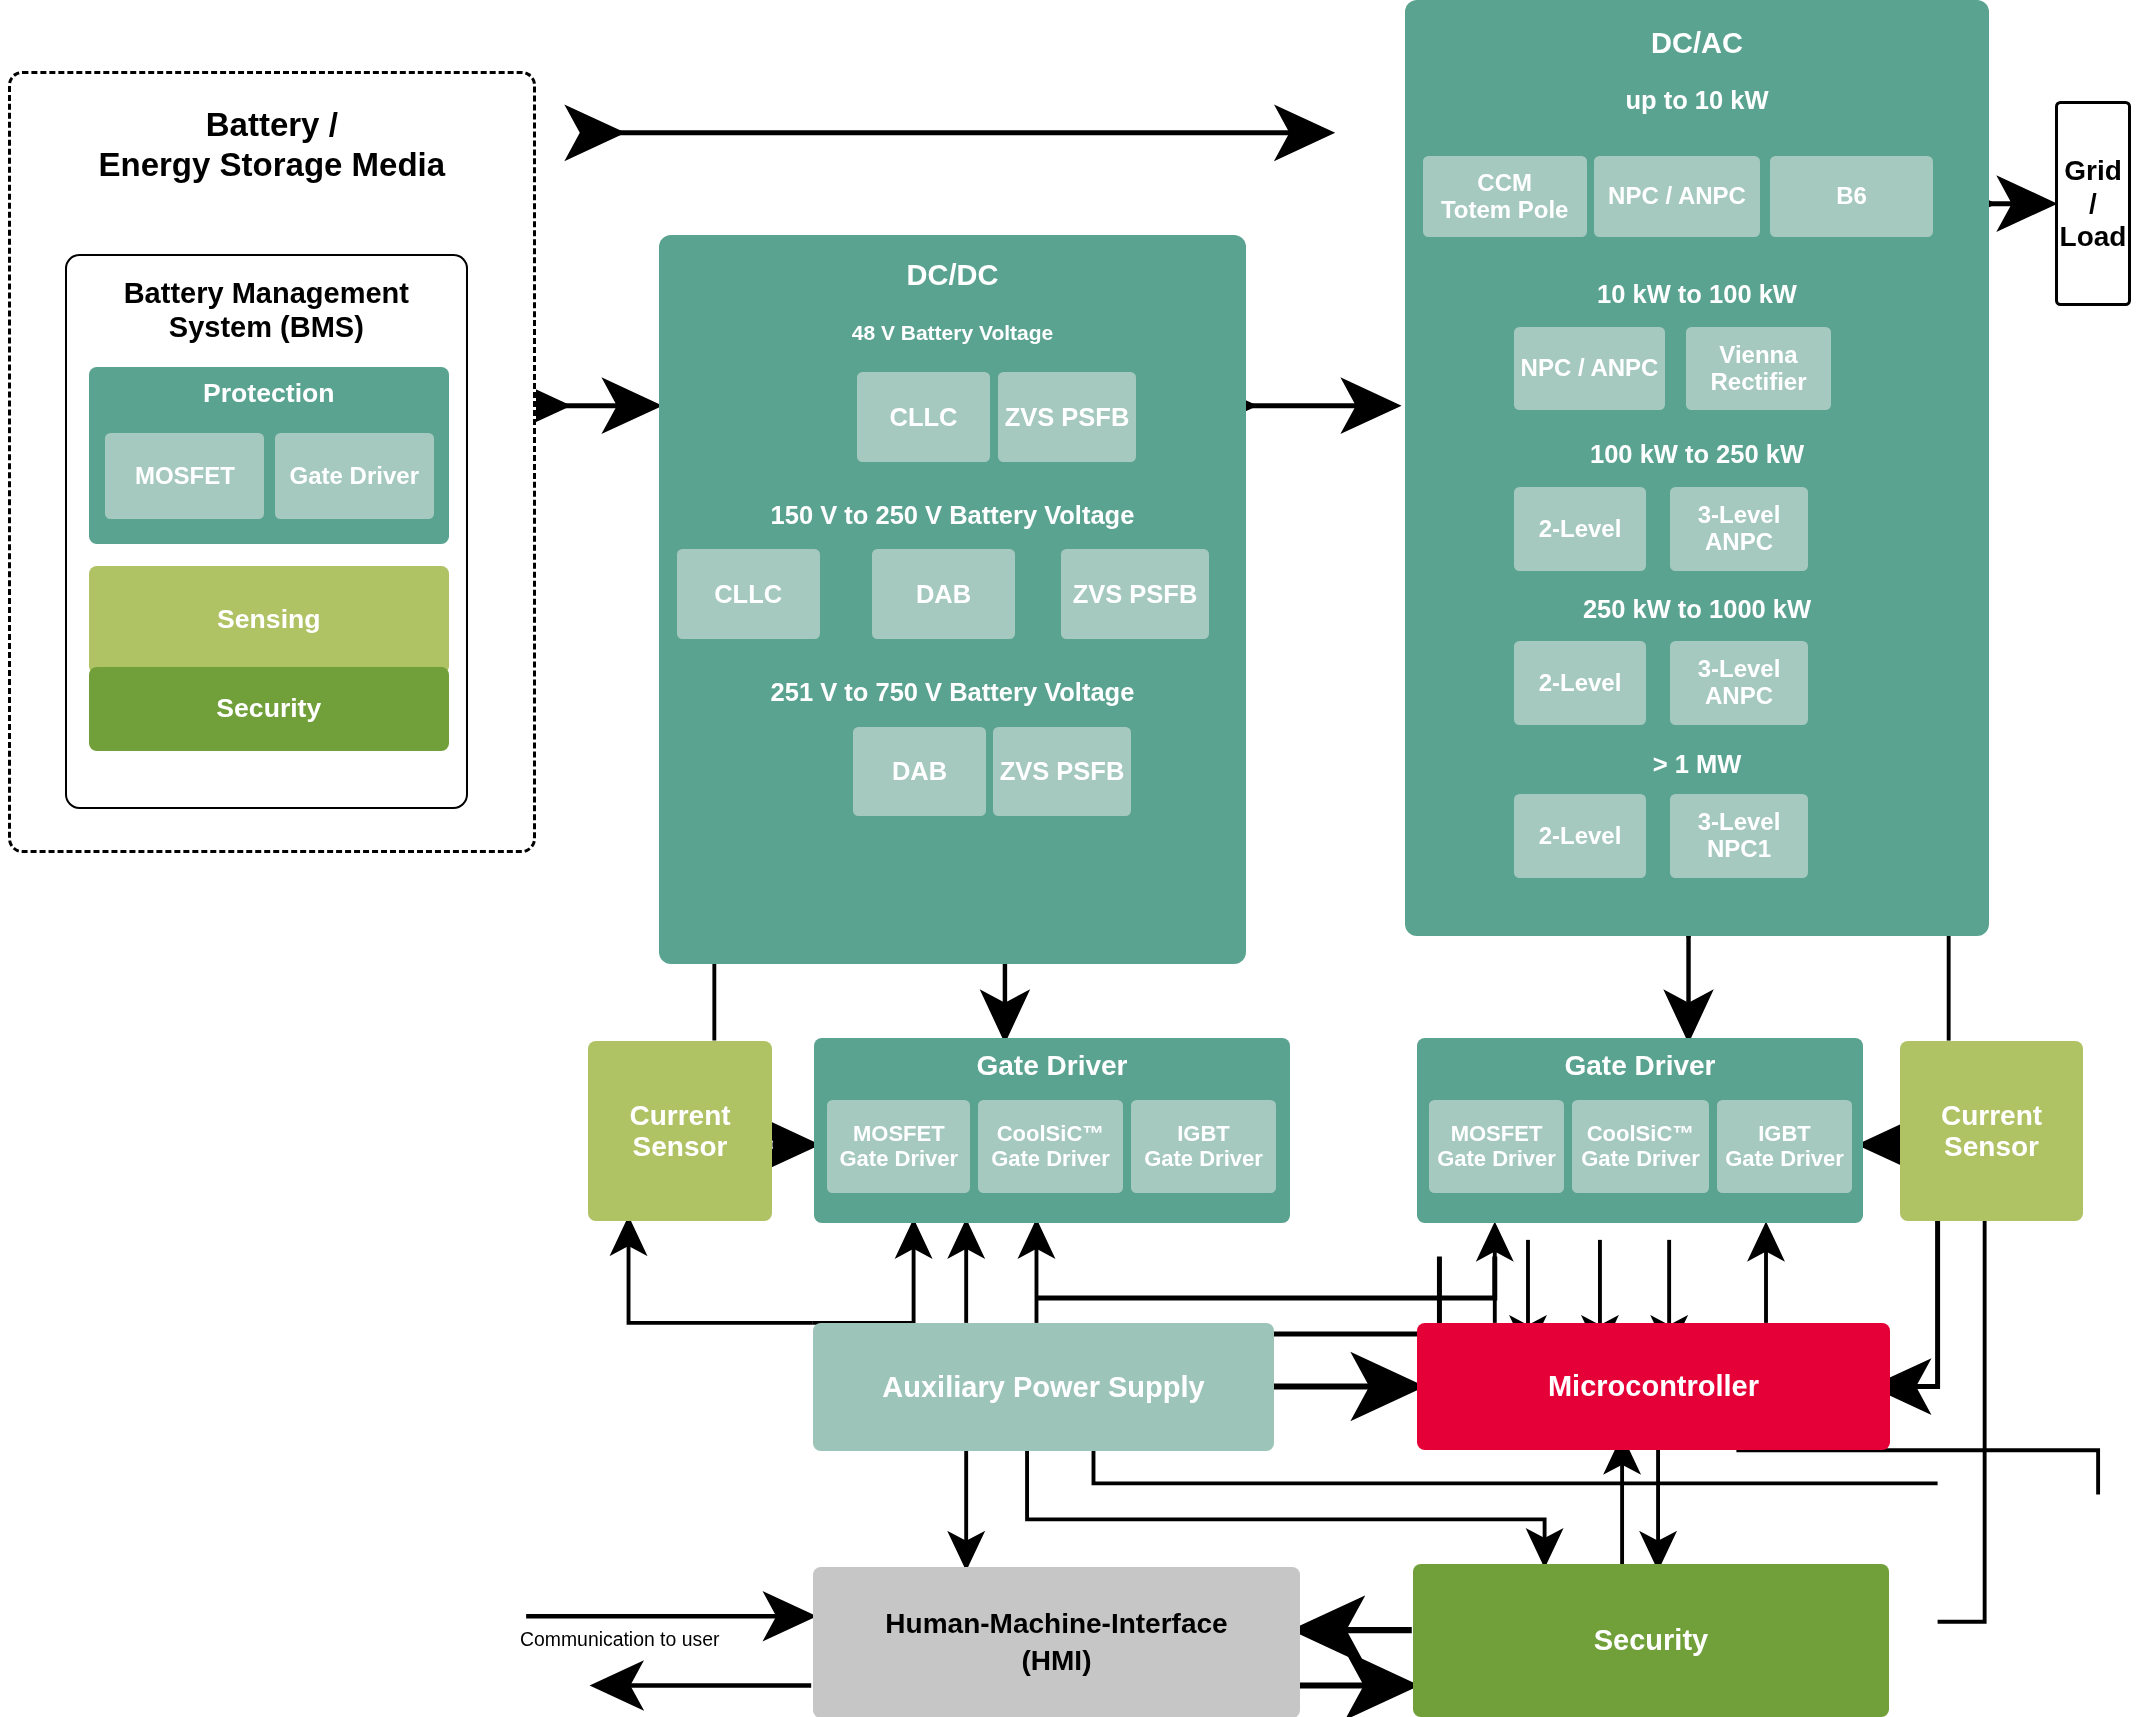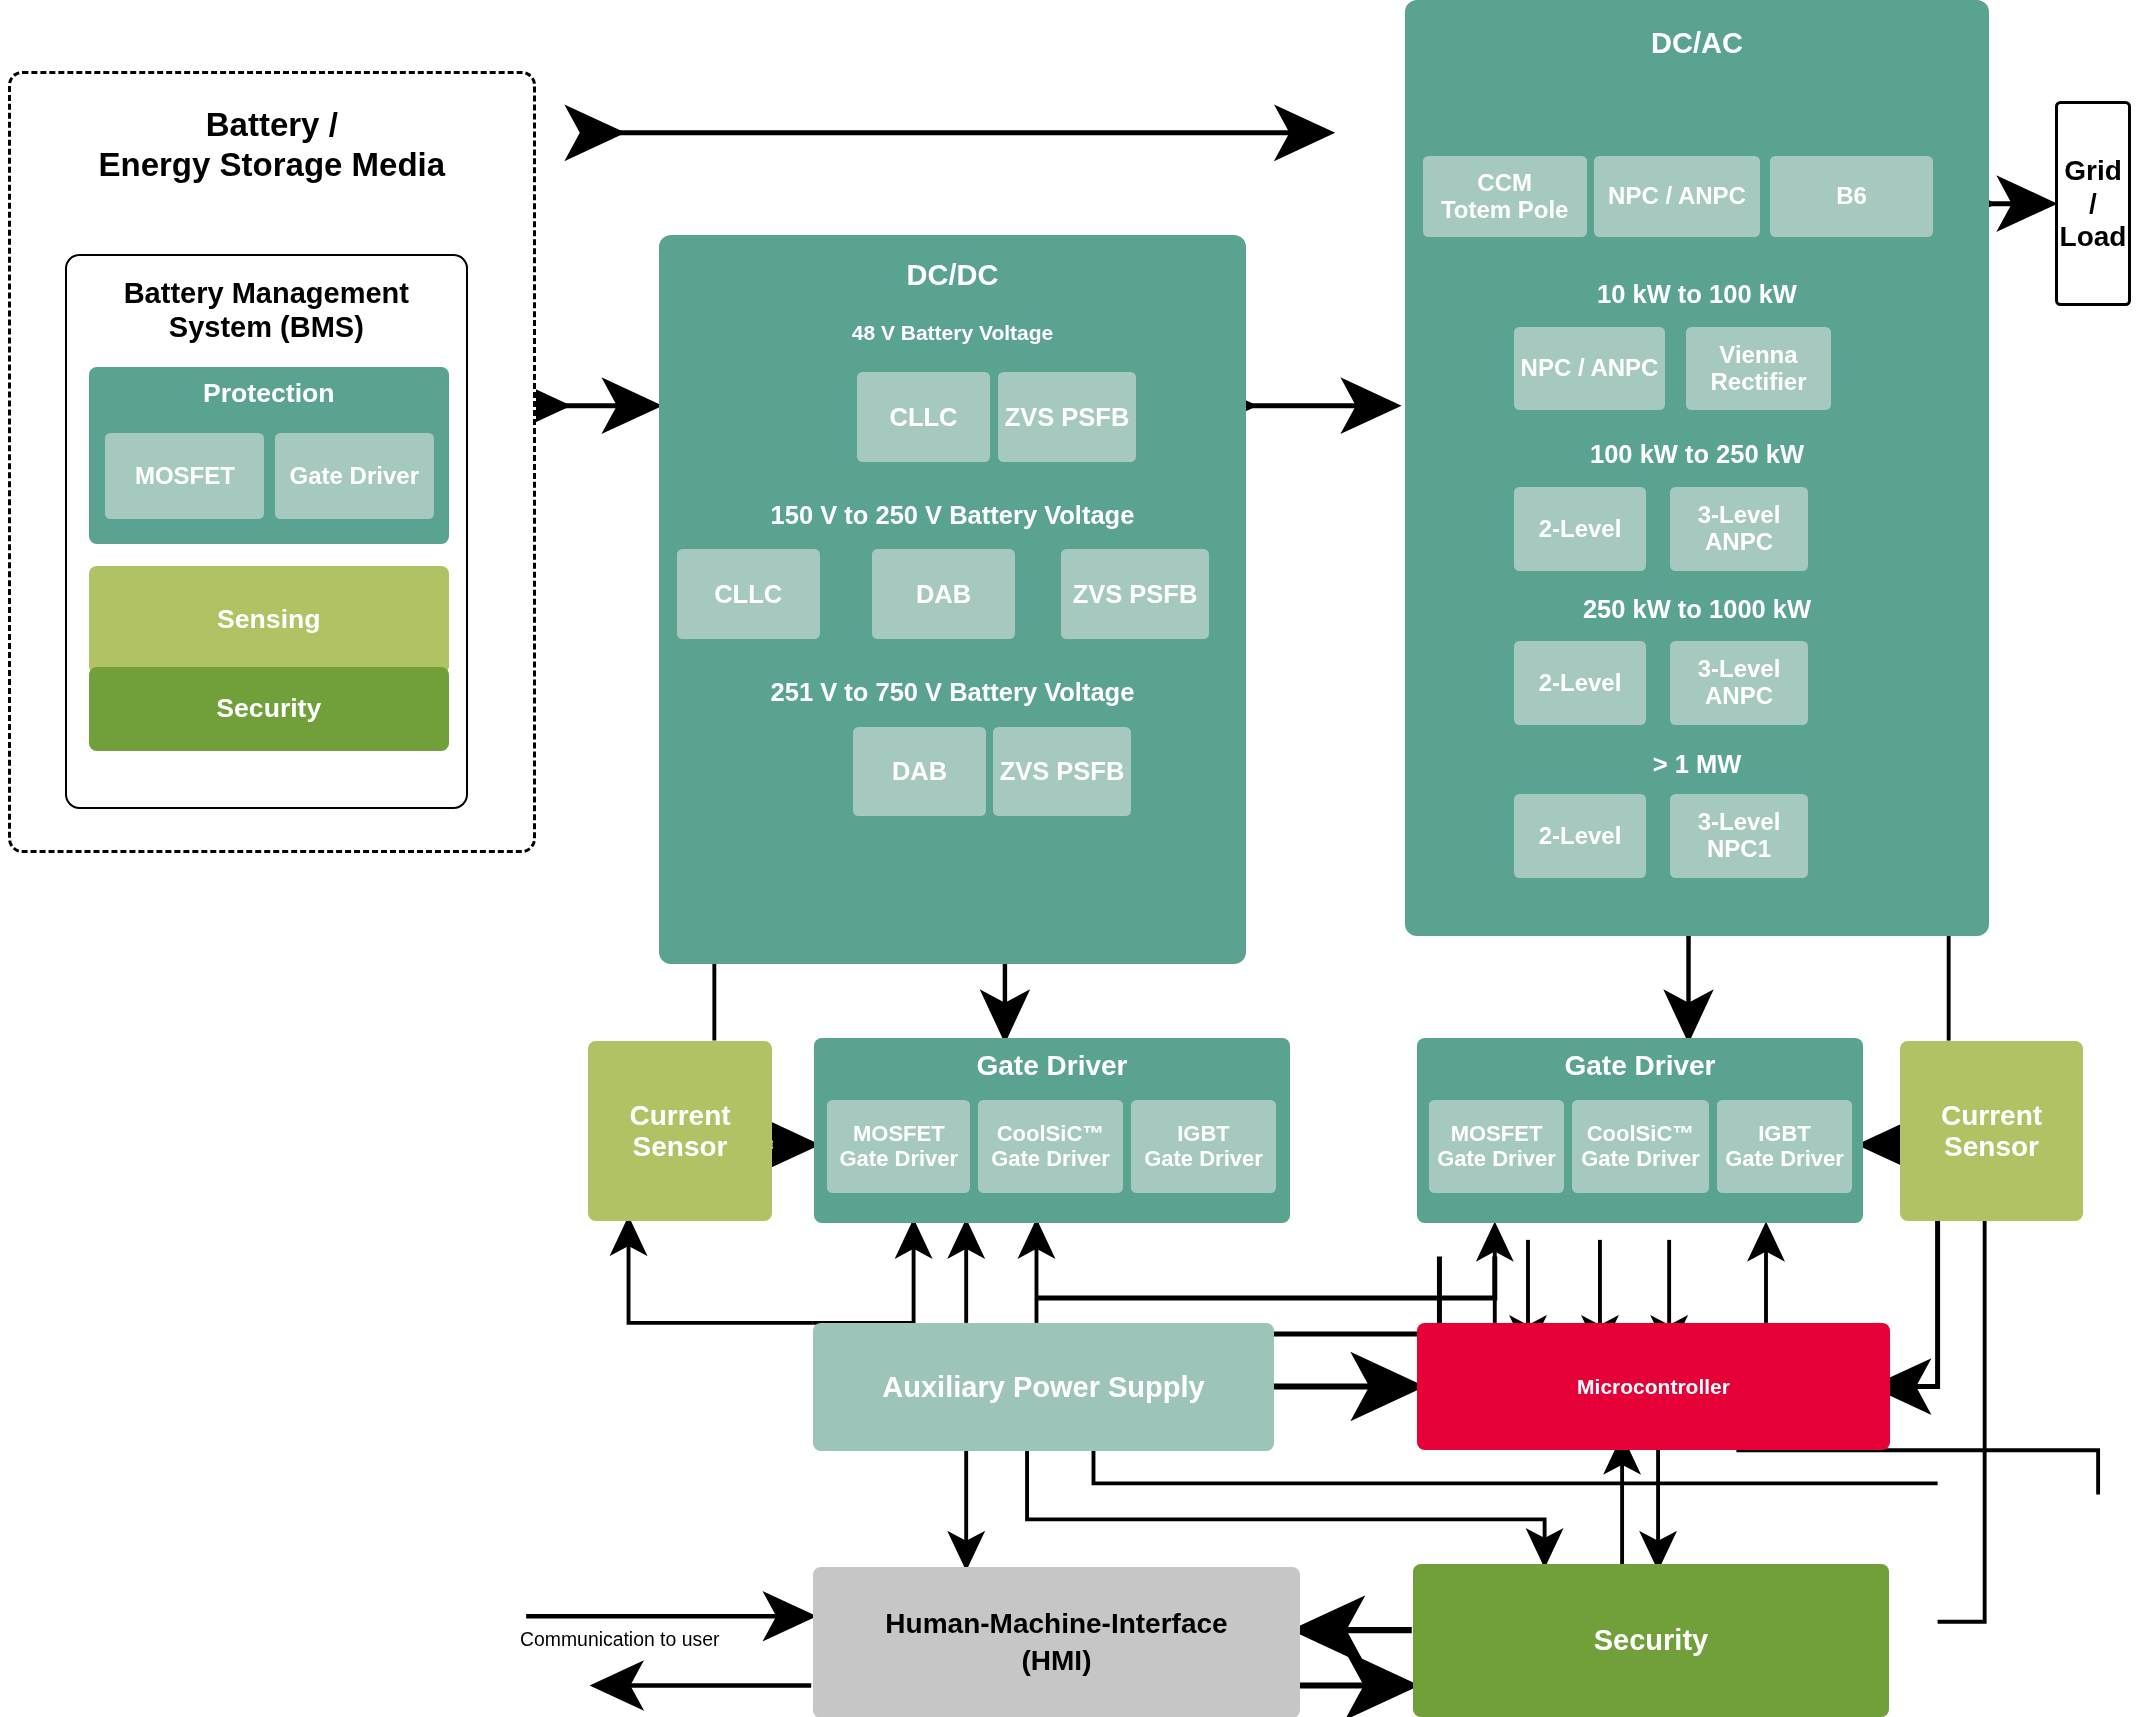--- a/index.html
+++ b/index.html
@@ -152,20 +152,21 @@
     <div class="chip" style="left:402px;top:314px;width:148px;height:90px;font-size:25.5px;">ZVS PSFB</div>
 
     <div class="sub" style="top:443px;font-size:25.5px;">251 V to 750 V Battery Voltage</div>
     <div class="chip" style="left:194px;top:492px;width:133px;height:89px;font-size:25.5px;">DAB</div>
     <div class="chip" style="left:334px;top:492px;width:138px;height:89px;font-size:25.5px;">ZVS PSFB</div>
   </div>
 
   <div class="blk c-teal r22" style="left:1405px;top:0px;width:584px;height:936px;">
     <div class="lbl" style="margin-top:26.6px;font-size:29px;">DC/AC</div>
 
+    <div class="sub" style="top:86px;font-size:25.5px;">up to 10 kW</div>
     <div class="chip" style="left:17.7px;top:156px;width:164px;height:81px;font-size:24px;white-space:pre-line;">CCM
 Totem Pole</div>
     <div class="chip" style="left:189px;top:156px;width:166px;height:81px;font-size:24px;white-space:pre-line;">NPC / ANPC</div>
     <div class="chip" style="left:365px;top:156px;width:163px;height:81px;font-size:24px;white-space:pre-line;">B6</div>
 
     <div class="sub" style="top:280px;font-size:25.5px;">10 kW to 100 kW</div>
     <div class="chip" style="left:109px;top:327px;width:151px;height:83px;font-size:24px;white-space:pre-line;">NPC / ANPC</div>
     <div class="chip" style="left:281px;top:327px;width:145px;height:83px;font-size:24px;white-space:pre-line;">Vienna
 Rectifier</div>
 
@@ -224,21 +225,21 @@
       <div>Current</div>
       <div>Sensor</div>
     </div>
   </div>
 
   <div class="blk c-aps r14" style="left:813px;top:1323px;width:461px;height:128px;justify-content:center;">
     <div class="lbl" style="font-size:29px;">Auxiliary Power Supply</div>
   </div>
 
   <div class="blk c-red r14" style="left:1417px;top:1323px;width:473px;height:127px;justify-content:center;">
-    <div class="lbl" style="font-size:21px;">Microcontroller</div>
+    <div class="lbl" style="font-size:29px;">Microcontroller</div>
   </div>
 
   <div class="blk c-gray r14" style="left:813px;top:1567px;width:487px;height:151px;justify-content:center;">
     <div style="text-align:center;font-size:28px;font-weight:bold;color:#000;line-height:1.3;">
       <div>Human-Machine-Interface</div>
       <div>(HMI)</div>
     </div>
   </div>
 
   <div class="blk c-green r14" style="left:1413px;top:1564px;width:476px;height:153px;justify-content:center;">

